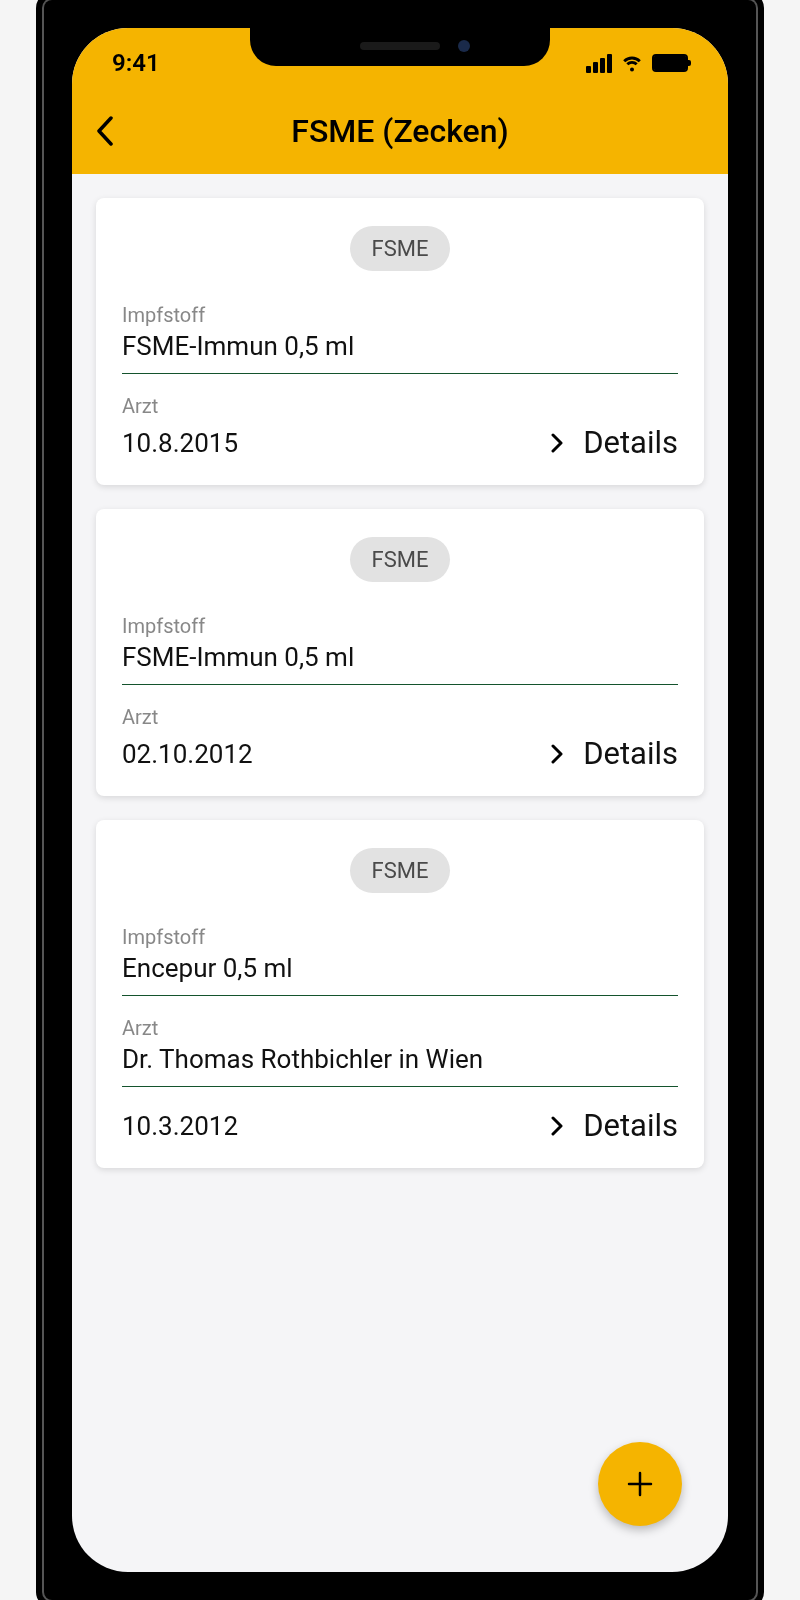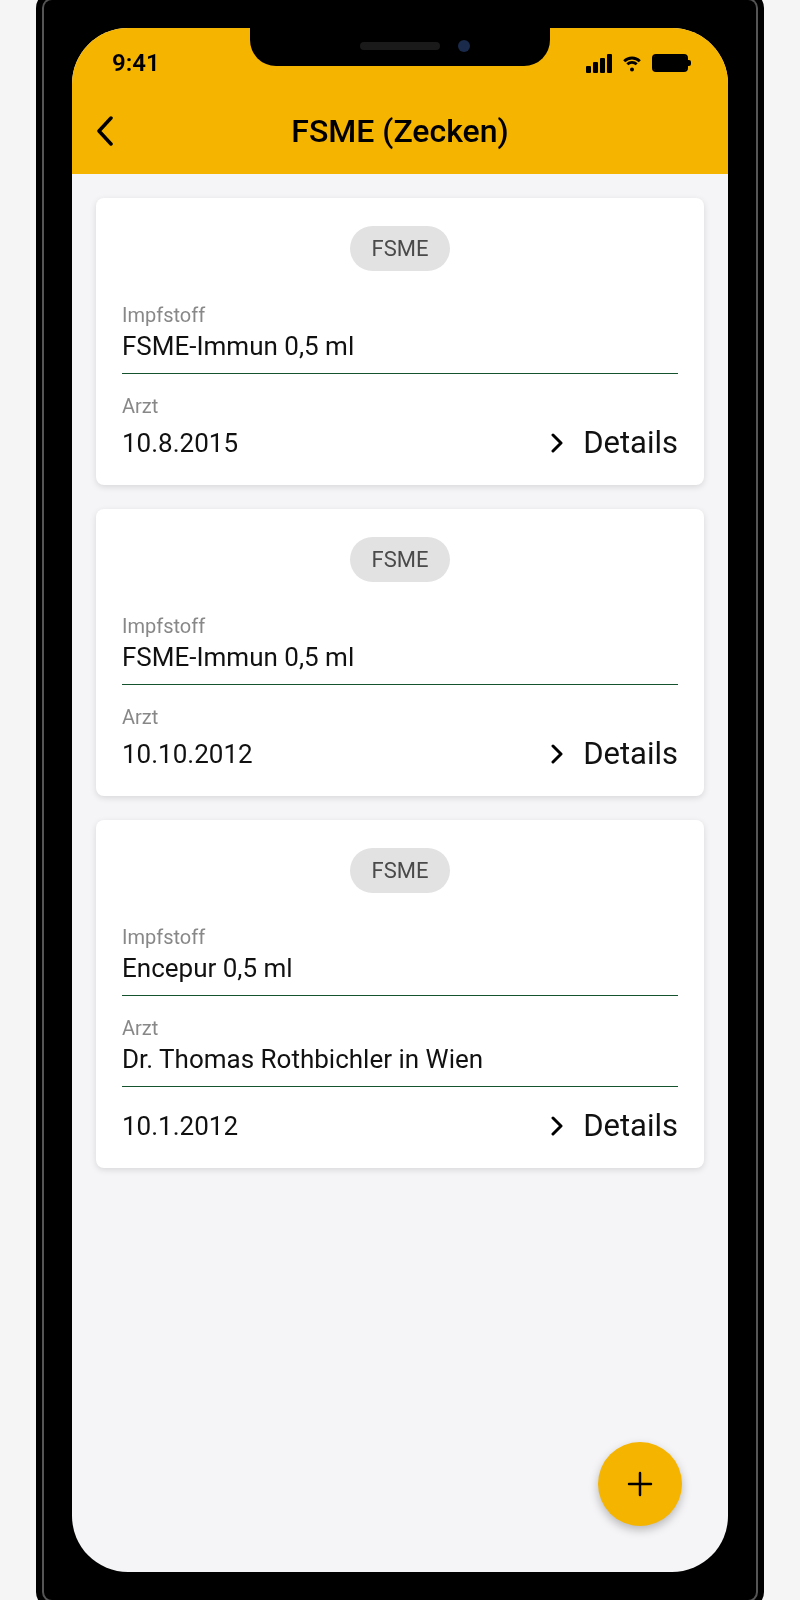--- a/index.html
+++ b/index.html
@@ -255,38 +255,38 @@
             </div>
           </div>
         </div>
 
         <div class="card">
           <div class="chip">FSME</div>
           <div class="field-label">Impfstoff</div>
           <div class="field-value">FSME-Immun 0,5 ml</div>
           <div class="field-label">Arzt</div>
           <div class="card-footer">
-            <div class="date-text">10.10.2012</div>
+            <div class="date-text">02.10.2012</div>
             <div class="details-link">
               <svg viewBox="0 0 12 20">
                   <path d="M2 2l8 8-8 8" stroke="#000" stroke-width="3" fill="none" stroke-linecap="round" stroke-linejoin="round"></path>
                 </svg>
               <span>Details</span>
             </div>
           </div>
         </div>
 
         <div class="card">
           <div class="chip">FSME</div>
           <div class="field-label">Impfstoff</div>
           <div class="field-value">Encepur 0,5 ml</div>
           <div class="field-label">Arzt</div>
           <div class="field-value">Dr. Thomas Rothbichler in Wien</div>
           <div class="card-footer">
-            <div class="date-text">10.1.2012</div>
+            <div class="date-text">10.3.2012</div>
             <div class="details-link">
               <svg viewBox="0 0 12 20">
                   <path d="M2 2l8 8-8 8" stroke="#000" stroke-width="3" fill="none" stroke-linecap="round" stroke-linejoin="round"></path>
                 </svg>
               <span>Details</span>
             </div>
           </div>
         </div>
 
       </div>

